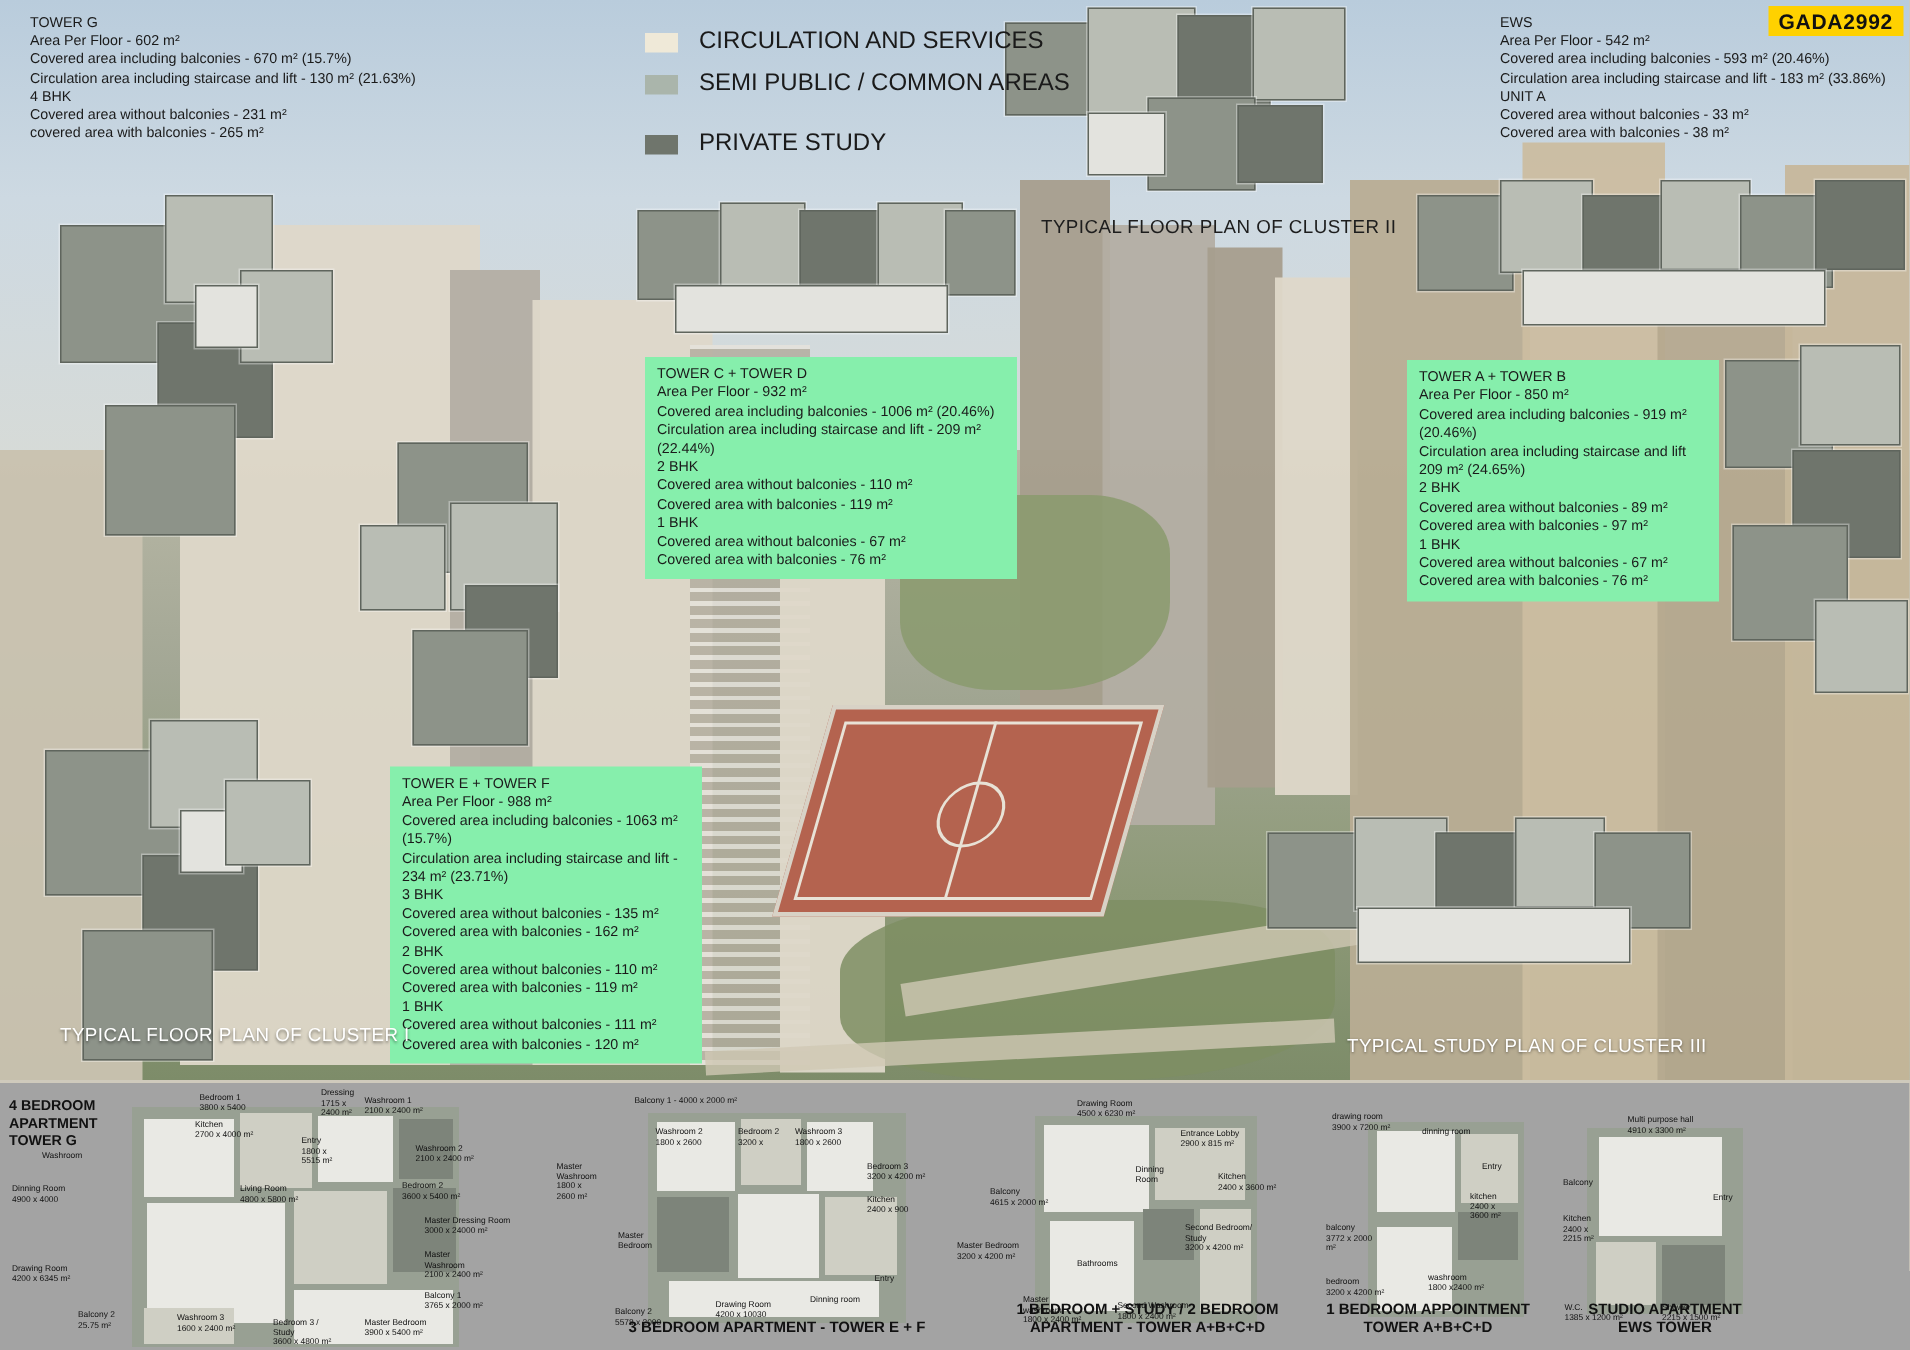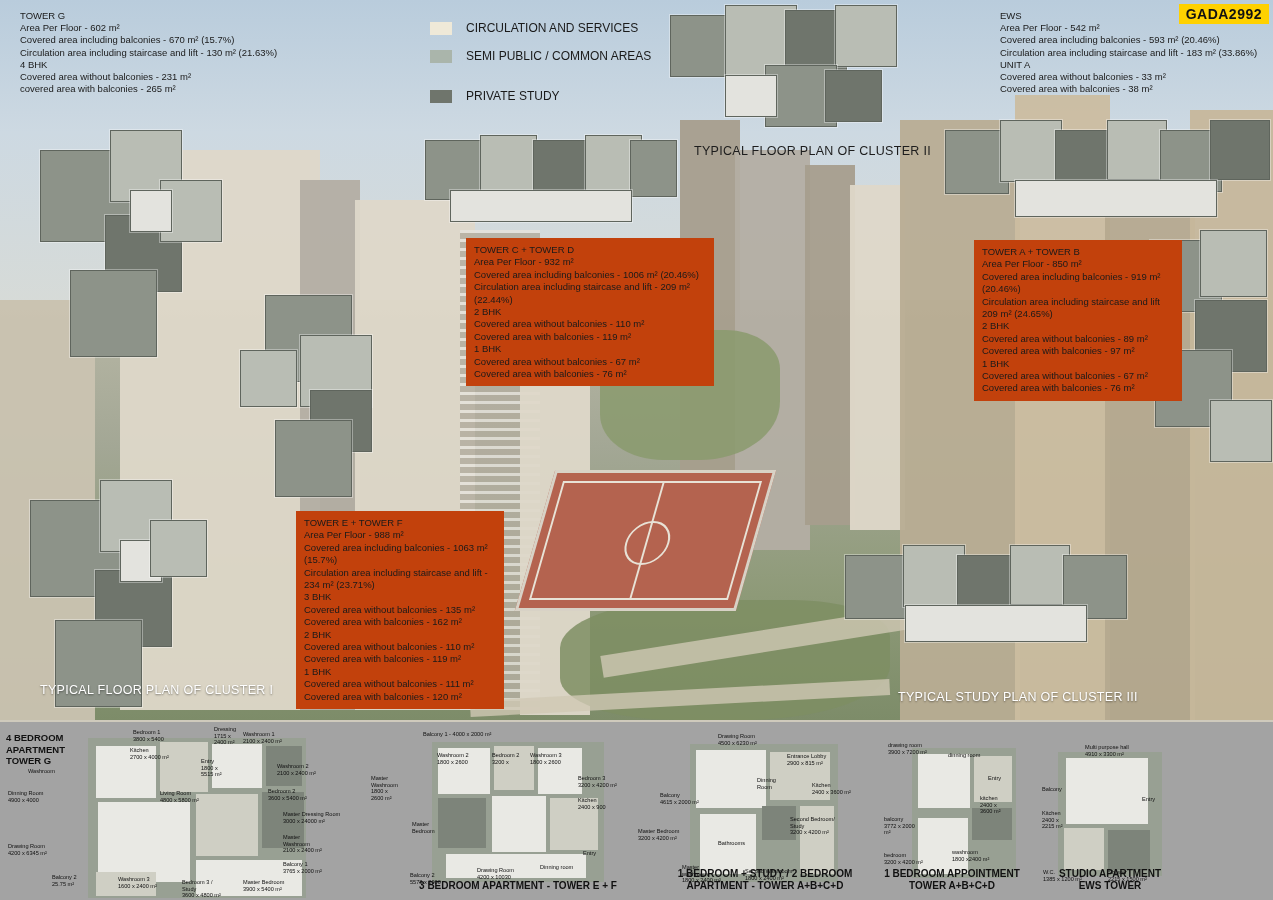--- a/index.html
+++ b/index.html
@@ -40,26 +40,26 @@
 
   
   .plan{position:absolute;}
   .plan .unit{position:absolute;background:#8d9389;border:1px solid #5f655d;box-shadow:0 0 0 1px rgba(255,255,255,.35);}
   .plan .unit.l{background:#b9bdb4;}
   .plan .unit.d{background:#6f756c;}
   .plan .unit.w{background:#e3e3de;}
 
   
   .callout{position:absolute;font-size:9.5px;line-height:12.2px;color:#1a1a1a;}
-  .yellowbox{position:absolute;background:#c2410c;padding:6px 8px;font-size:9.5px;line-height:12.4px;color:#1a1a1a;margin-left:36px;}
+  .yellowbox{position:absolute;background:#86efac;padding:6px 8px;font-size:9.5px;line-height:12.4px;color:#1a1a1a;}
   .clusterlabel{position:absolute;font-size:12.5px;color:#fff;letter-spacing:.3px;text-shadow:0 1px 2px rgba(0,0,0,.45);}
   .clusterlabel.dark{color:#1d1d1d;text-shadow:none;}
 
   
-  .legend{position:absolute;left:430px;top:16px;font-size:12px;color:#1a1a1a;}
+  .legend{position:absolute;left:430px;top:16px;font-size:16px;color:#1a1a1a;}
   .legend .row{display:flex;align-items:center;height:24px;}
   .legend .sw{width:22px;height:13px;margin-right:14px;}
 
   
   .tag{position:absolute;right:4px;top:4px;background:#ffd100;color:#111;
        font-size:14px;font-weight:bold;padding:2px 7px;letter-spacing:.5px;}
 
   
   .band{position:absolute;left:0;top:722px;width:1273px;height:178px;background:#a3a3a3;}
   .band .ttl{position:absolute;font-size:9.5px;font-weight:bold;color:#111;line-height:11.5px;}

